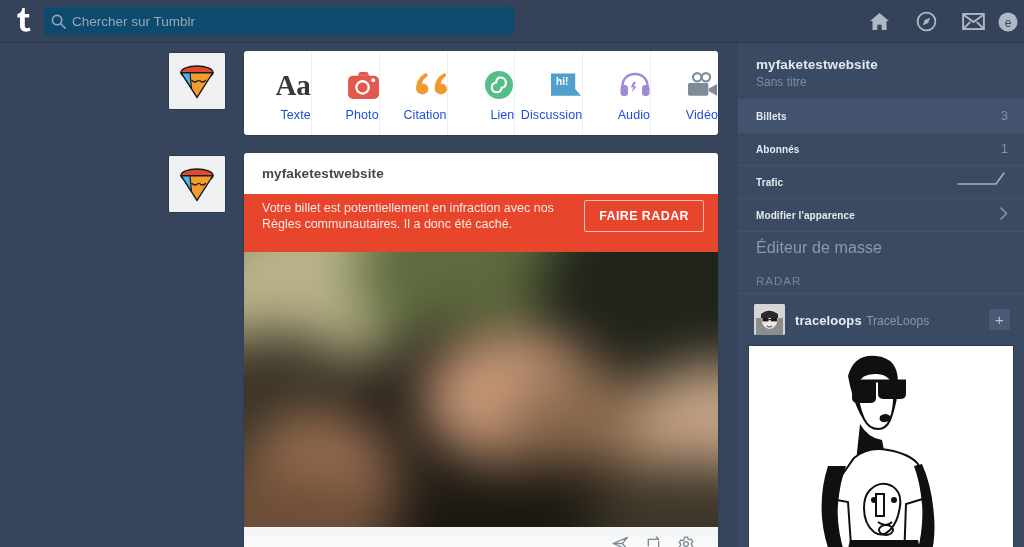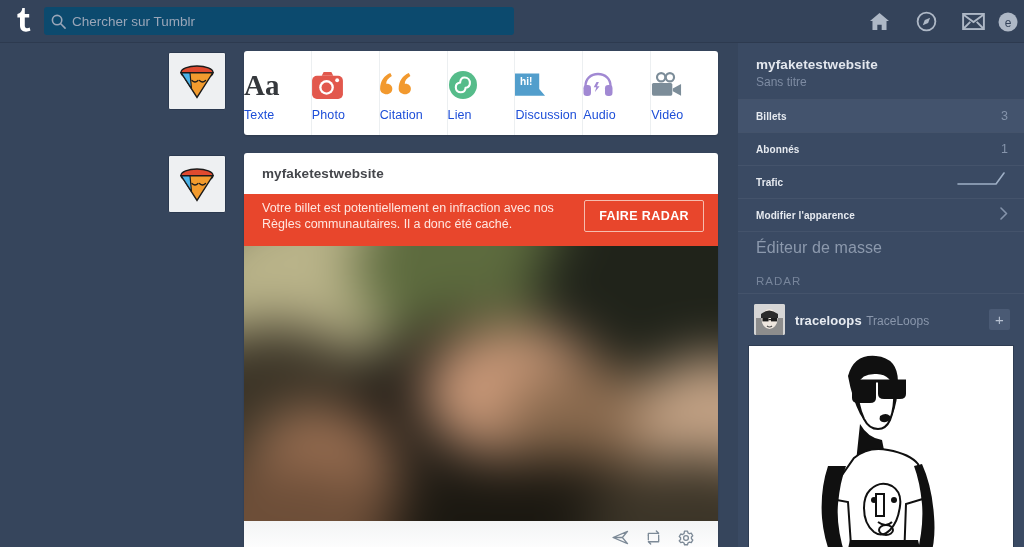--- a/index.html
+++ b/index.html
@@ -91,21 +91,21 @@
     border-radius: 3px;
     height: 84px;
     display: flex;
     align-items: stretch;
     box-shadow: 0 1px 2px rgba(0,0,0,.18);
     overflow: hidden;
   }
   .type-item {
     flex: 1 1 0;
     display: flex; flex-direction: column;
-    align-items: flex-start; justify-content: center;
+    align-items: flex-end; justify-content: center;
     gap: 6px;
     border-right: 1px solid #eceff1;
     cursor: pointer;
     padding-top: 4px;
   }
   .type-item:last-child { border-right: none; }
   .type-glyph {
     height: 34px;
     display: flex; align-items: center; justify-content: center;
   }
@@ -138,21 +138,21 @@
   .post-user {
     font-size: 13.5px;
     font-weight: bold;
     color: #44464b;
     letter-spacing: .1px;
   }
   .warn {
     background: #e8462c;
     min-height: 52px;
     display: flex; align-items: center;
-    padding: 6px 14px 14px 18px;
+    padding: 6px 14px 20px 18px;
     gap: 10px;
   }
   .warn-text {
     color: #ffe6e0;
     font-size: 12.5px;
     line-height: 16px;
     flex: 1 1 auto;
     max-width: 330px;
   }
   .warn-btn {

